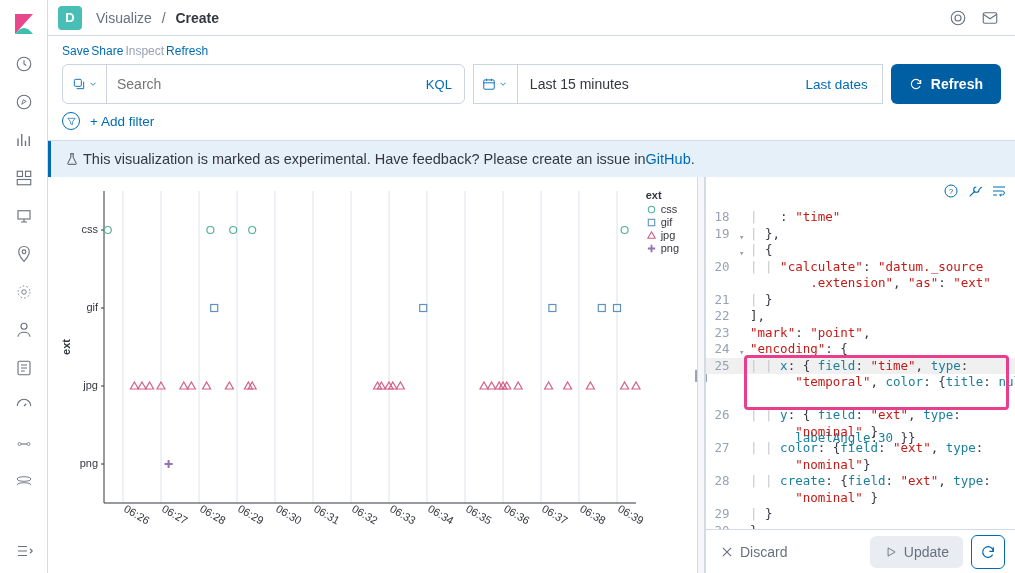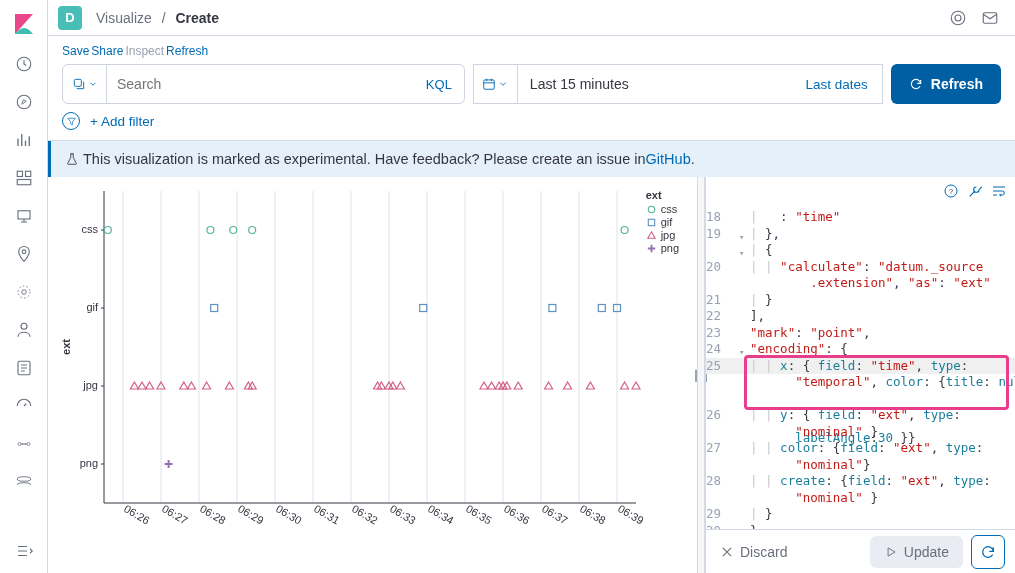--- a/index.html
+++ b/index.html
@@ -43,21 +43,21 @@
 .legend { position:absolute; top:6px; right:10px; font-size:11px;}
 .legend .title { font-weight:700; margin-bottom:2px;}
 .legend .row { display:flex; align-items:center; gap:4px; margin-bottom:1px;}
 svg text { font-size: 11px; fill:#343741;}
 .editor { width:310px; border-left:1px solid #d3dae6; display:flex; flex-direction:column;}
 .editor-grip { width:8px; background:#f5f7fa; border-left:1px solid #d3dae6; border-right:1px solid #d3dae6; display:flex; align-items:center; justify-content:center; color:#98a2b3; cursor:col-resize; font-size:12px;}
 .editor-toolbar { height:28px; display:flex; justify-content:flex-end; align-items:center; gap:8px; padding:0 8px; }
 .editor-toolbar .eicon { color:#006bb4; cursor:pointer; display:flex;}
 .code-area { flex:1; overflow:hidden; position:relative; font-family: ui-monospace, Menlo, Consolas, monospace; font-size:12.5px; line-height:16.5px;}
 .gl { position:absolute; left:0; right:0; height:16.5px; padding-left:40px; }
-.glnum { position:absolute; left:0; width:32px; text-align:left; color:#98a2b3;}
+.glnum { position:absolute; left:0; width:32px; text-align:center; color:#98a2b3;}
 .gfold { position:absolute; left:33px; color:#98a2b3; font-size:9px; top:3px;}
 .hl-box { position:absolute; border:3px solid #e83e8c; border-radius:4px; pointer-events:none;}
 .tok-key { color:#1a7f9c;}
 .tok-str { color:#c41a16;}
 .tok-guide { color:#c8c8c8;}
 .cur-line-bg { position:absolute; left:0; right:0; height:16.5px; background:#f0f0f0;}
 .editor-footer { height:44px; border-top:1px solid #d3dae6; display:flex; align-items:center; justify-content:flex-end; gap:8px; padding:0 10px;}
 .discard-btn { background:transparent; border:none; color:#69707d; display:flex; align-items:center; gap:6px; font-size:14px; cursor:pointer; margin-right:auto; margin-left:4px;}
 .update-btn { background:#e9edf3; border:none; color:#69707d; padding:8px 14px; border-radius:6px; display:flex; align-items:center; gap:6px; font-size:14px; cursor:pointer;}
 .reload-btn { background:#fff; border:1px solid #006bb4; color:#006bb4; width:34px; height:34px; border-radius:6px; display:flex; align-items:center; justify-content:center; cursor:pointer;}

